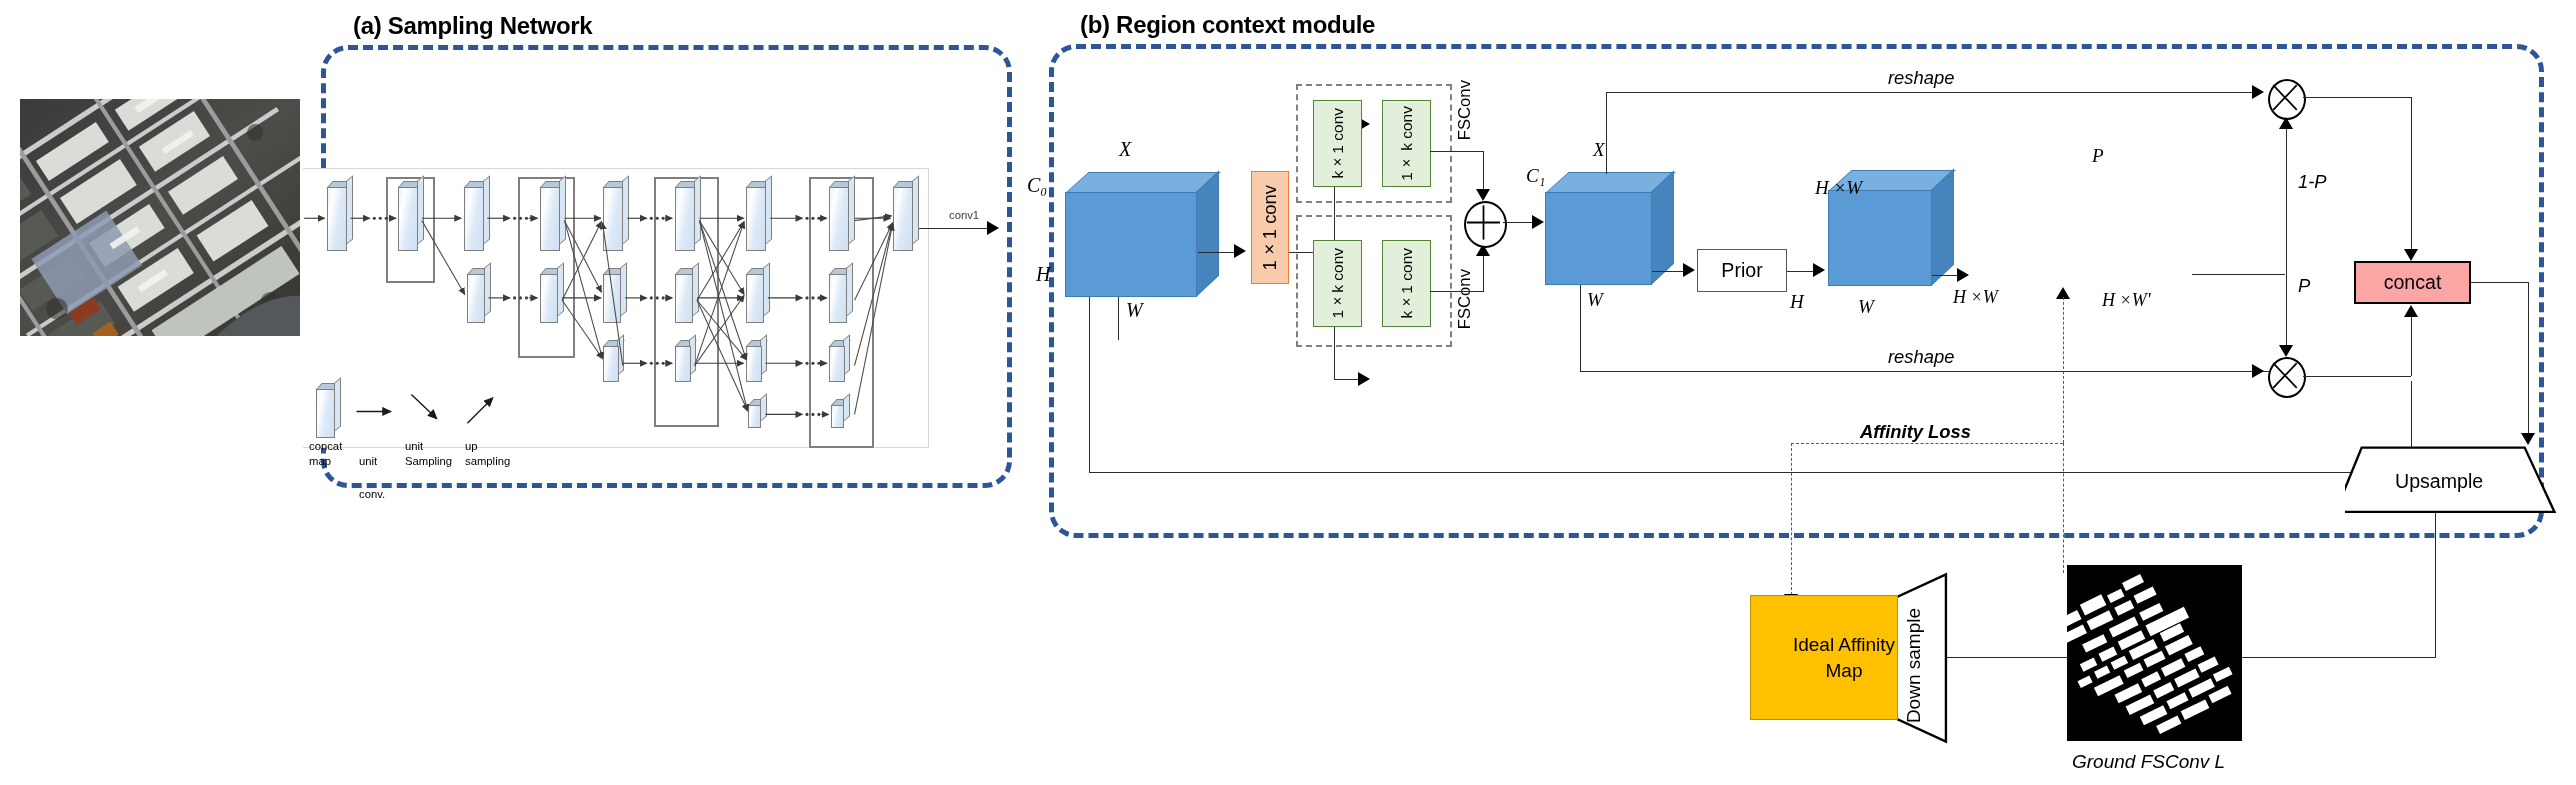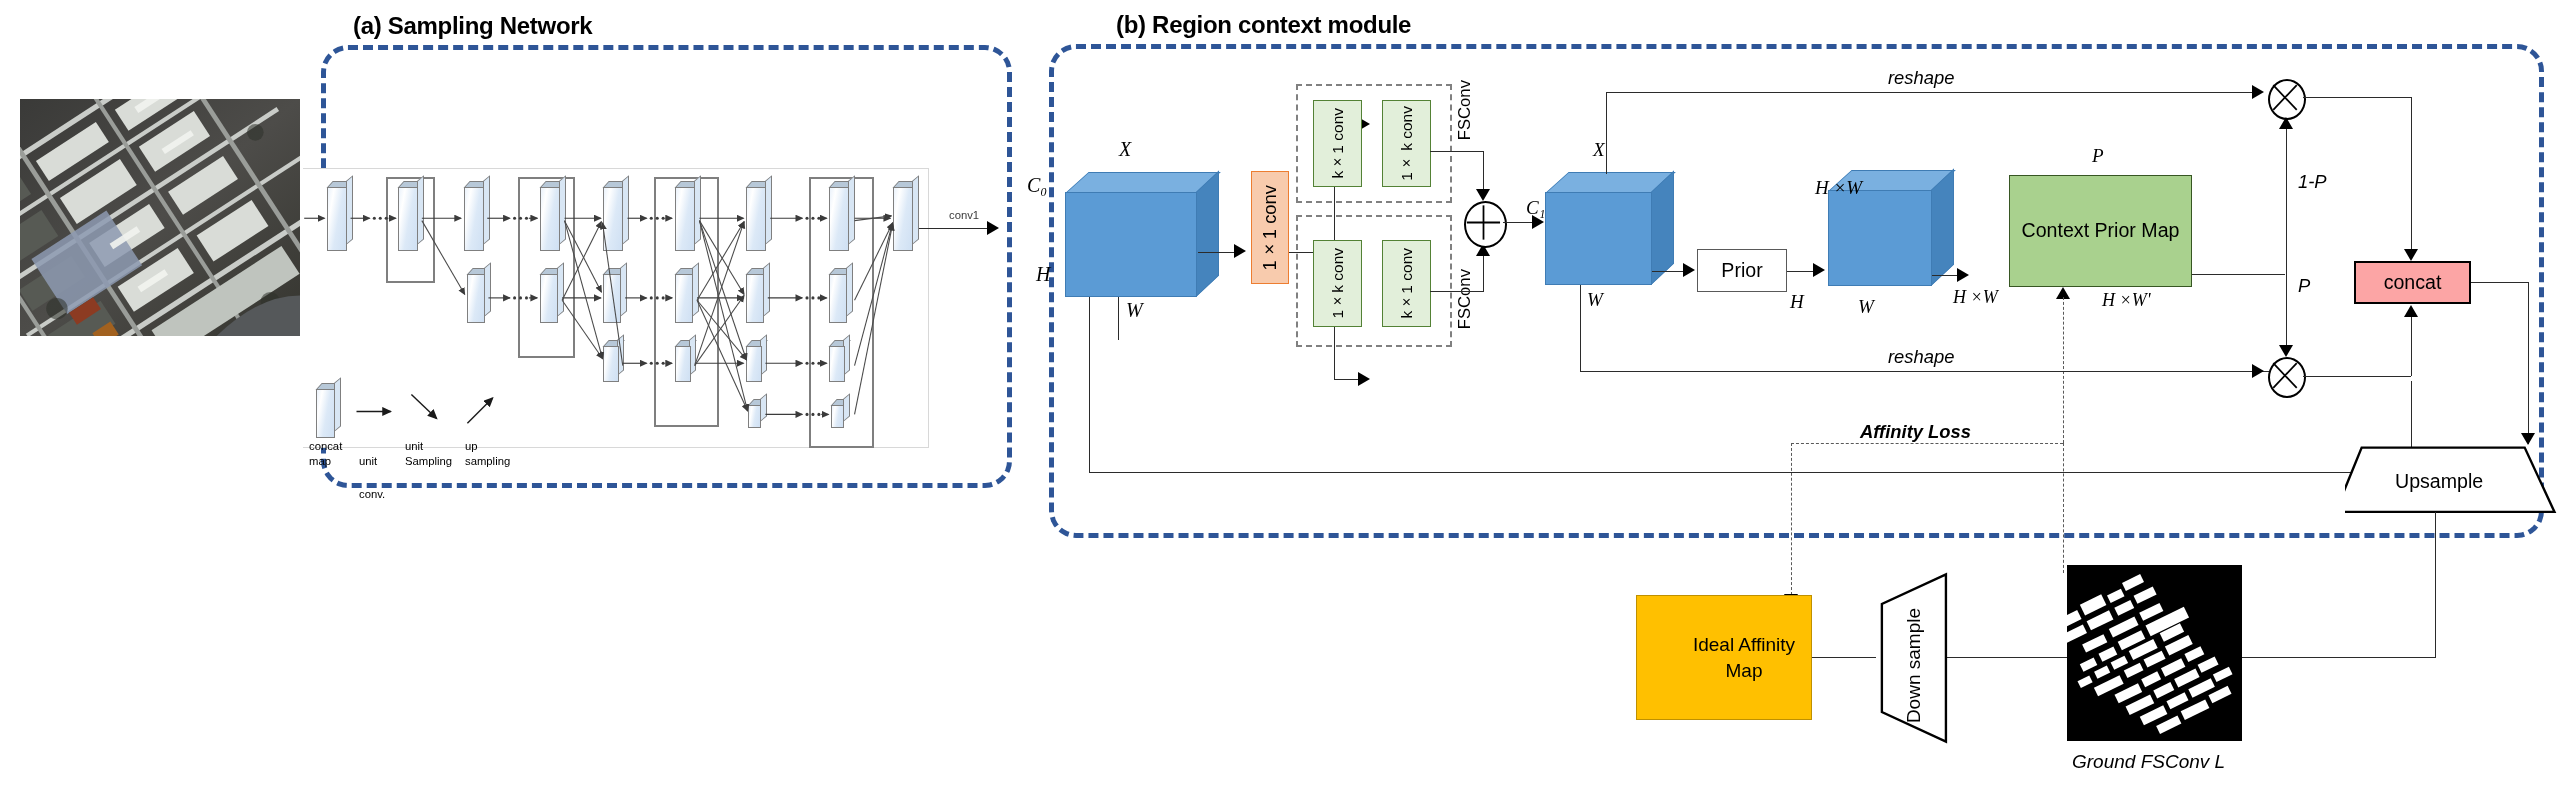--- a/index.html
+++ b/index.html
@@ -78,21 +78,21 @@
 
   .imgframe{position:absolute;overflow:hidden;background:#2a2a2a;}
   .gtframe{position:absolute;overflow:hidden;background:#000;}
 </style>
 </head>
 <body>
 
 <div id="stage">
 
   <div class="abs ttl" style="left:353px;top:12px;">(a) Sampling Network</div>
-  <div class="abs ttl" style="left:1080px;top:10.7px;margin-left:36px;">(b) Region context module</div>
+  <div class="abs ttl" style="left:1080px;top:10.7px;">(b) Region context module</div>
 
   <div class="imgframe" style="left:19.6px;top:99px;width:280px;height:237px;">
     <svg width="280" height="237" viewBox="0 0 470 398" preserveAspectRatio="none">
       <defs>
         <linearGradient id="bg1" x1="0" y1="0" x2="1" y2="1">
           <stop offset="0%" stop-color="#3a3a38"></stop>
             <stop offset="50%" stop-color="#4d4c49"></stop>
             <stop offset="100%" stop-color="#35352f"></stop>
         </linearGradient>
       </defs>
@@ -472,21 +472,21 @@
 
   <div class="hl" style="left:1503px;top:222px;width:28.5px;"></div>
   <div class="ar ar-r" style="left:1532px;top:215px;"></div>
 
   <div class="cube" style="left:1545px;top:172px;width:107px;height:113px;">
     <div class="ct"></div>
       <div class="cs"></div>
       <div class="cf"></div>
   </div>
   <div class="lbl mth" style="left:1593px;top:139px;font-size:19px;">X</div>
-  <div class="lbl mth" style="left:1526px;top:165px;font-size:19px;margin-top:32px;">C₁</div>
+  <div class="lbl mth" style="left:1526px;top:165px;font-size:19px;">C₁</div>
   <div class="vl" style="left:1606px;top:132px;height:42px;"></div>
   <div class="vl" style="left:1580px;top:285px;height:36px;"></div>
   <div class="lbl mth" style="left:1587px;top:289px;font-size:19px;">W</div>
 
   <div class="hl" style="left:1652px;top:271px;width:31px;"></div>
   <div class="ar ar-r" style="left:1683px;top:263px;"></div>
   <div class="boxw" style="left:1697px;top:249px;width:90px;height:43px;">
     <span style="font-size:19.6px;">Prior</span>
   </div>
 
@@ -498,23 +498,20 @@
     <div class="ct"></div>
       <div class="cs"></div>
       <div class="cf"></div>
   </div>
   <div class="lbl mth" style="left:1815px;top:177px;font-size:19px;">H ×W</div>
   <div class="lbl mth" style="left:1858px;top:296px;font-size:19px;">W</div>
 
   <div class="hl" style="left:1932px;top:275px;width:25px;"></div>
   <div class="ar ar-r" style="left:1957px;top:268px;"></div>
 
-  <div class="boxgbig" style="left:2009px;top:175px;width:183px;height:112px;">
-    <span style="font-size:19.6px;line-height:1.32;">Context Prior Map</span>
-  </div>
   <div class="lbl mth" style="left:2092px;top:145px;font-size:19px;">P</div>
   <div class="lbl mth" style="left:1953px;top:287px;font-size:18px;">H ×W</div>
   <div class="lbl mth" style="left:2102px;top:290px;font-size:18px;">H ×W'</div>
 
   <div class="vdash" style="left:2063px;top:443px;height:130px;"></div>
   <div class="ar ar-u" style="left:2056px;top:287px;"></div>
   <div class="vdash" style="left:2063px;top:297px;height:146px;"></div>
   <div class="hdash" style="left:1791px;top:443px;width:272px;"></div>
   <div class="vdash" style="left:1791px;top:443px;height:152px;"></div>
   <div class="ar ar-d" style="left:1784px;top:594px;"></div>
@@ -631,18 +628,18 @@
   <div class="ar ar-l" style="left:1934px;top:650px;"></div>
 
   <svg class="abs" style="left:1877px;top:572px;" width="75" height="172" viewBox="0 0 126 290">
     <polygon points="116,4 116,286 8,236 8,54" fill="#ffffff" stroke="#000" stroke-width="4"></polygon>
   </svg>
   <div class="lbl vtext" style="left:1903px;top:608px;font-size:19px;">Down sample</div>
 
   <div class="hl" style="left:1805px;top:657px;width:71px;"></div>
   <div class="ar ar-l" style="left:1793px;top:650px;"></div>
 
-  <div class="boxy" style="left:1636px;top:595px;width:176px;height:125px;padding-left:40px;">
+  <div class="boxy" style="left:1750px;top:595px;width:148px;height:125px;padding-left:40px;">
     <span style="font-size:19px;line-height:1.35;">Ideal Affinity Map</span>
   </div>
 
 </div>
 
 
 </body></html>

